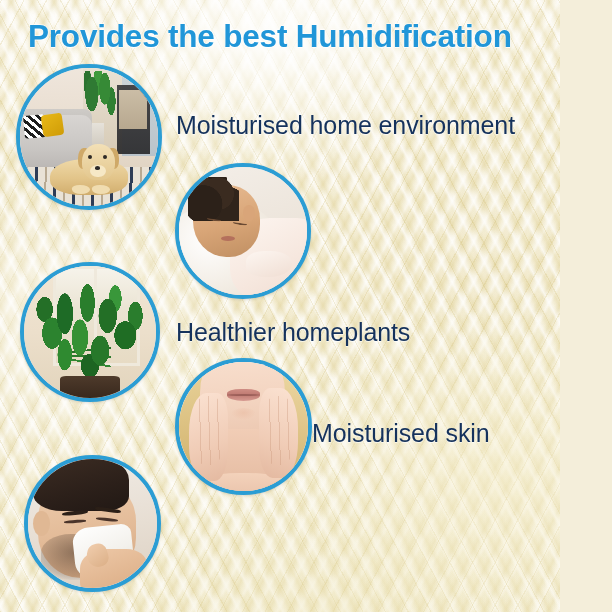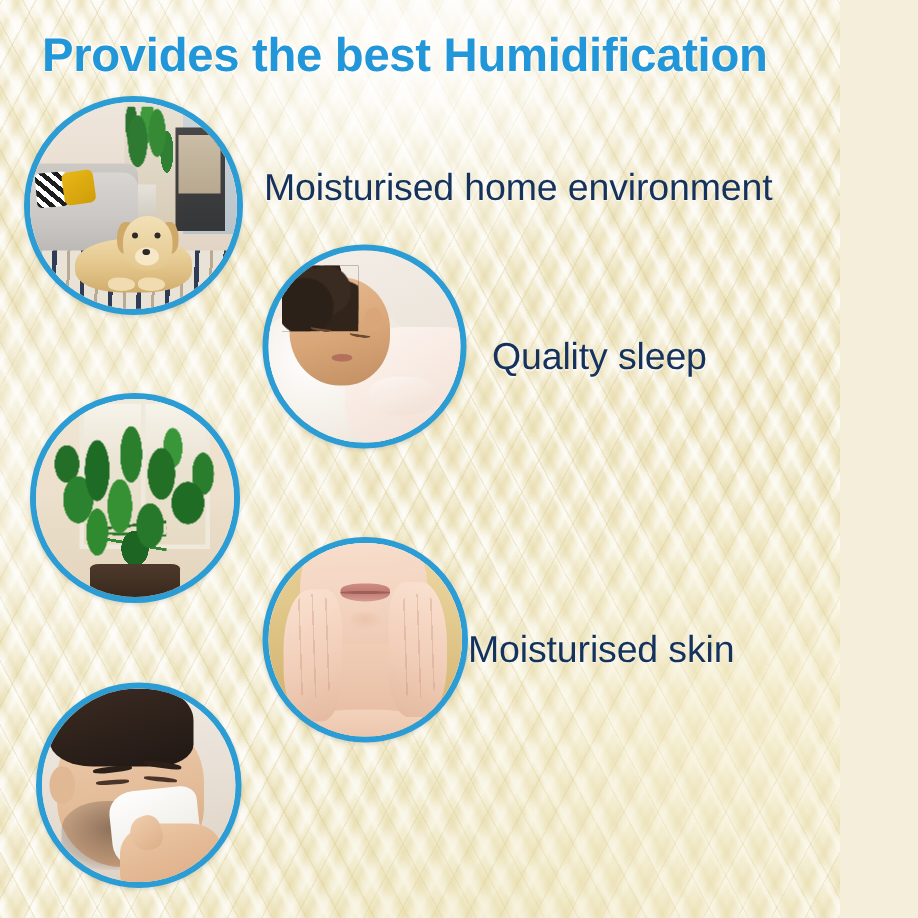--- a/index.html
+++ b/index.html
@@ -467,31 +467,31 @@
       <div class="baby-body"></div>
       <div class="baby-head"></div>
       <div class="baby-hair"></div>
       <div class="baby-ear"></div>
       <div class="baby-eye-a"></div>
       <div class="baby-eye-b"></div>
       <div class="baby-mouth"></div>
       <div class="baby-arm"></div>
     </div>
   </div>
-  <div class="caption" style="left:328px; top:223px; width:276px;">Quality sleep</div>
 
   <div class="circle" style="left:20px; top:262px; width:140px; height:140px;">
     <div class="photo ph-plant">
       <div class="plant-window"></div>
       <div class="plant-mullion"></div>
       <div class="plant-stems"></div>
       <div class="plant-leaves"></div>
       <div class="plant-pot"></div>
     </div>
   </div>
+  <div class="caption" style="left:176px; top:317px; width:428px;">Healthier homeplants</div>
 
   <div class="circle" style="left:175px; top:358px; width:137px; height:137px;">
     <div class="photo ph-skin">
       <div class="skin-hair-l"></div>
       <div class="skin-hair-r"></div>
       <div class="skin-face"></div>
       <div class="skin-neck"></div>
       <div class="skin-shoulder"></div>
       <div class="skin-lips"></div>
       <div class="skin-lipline"></div>

